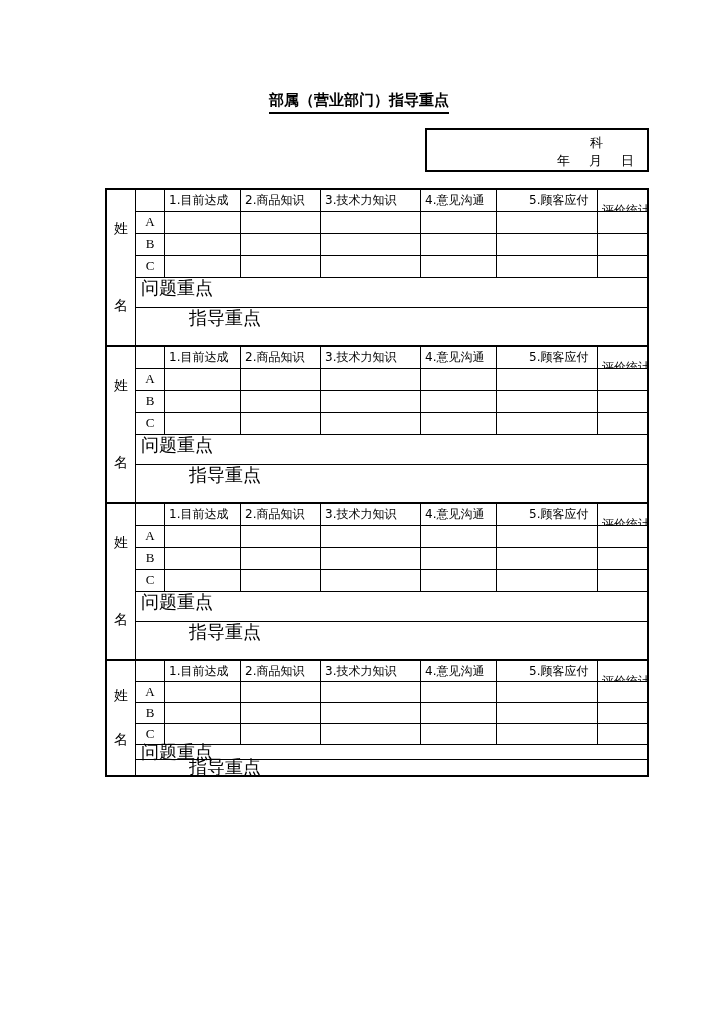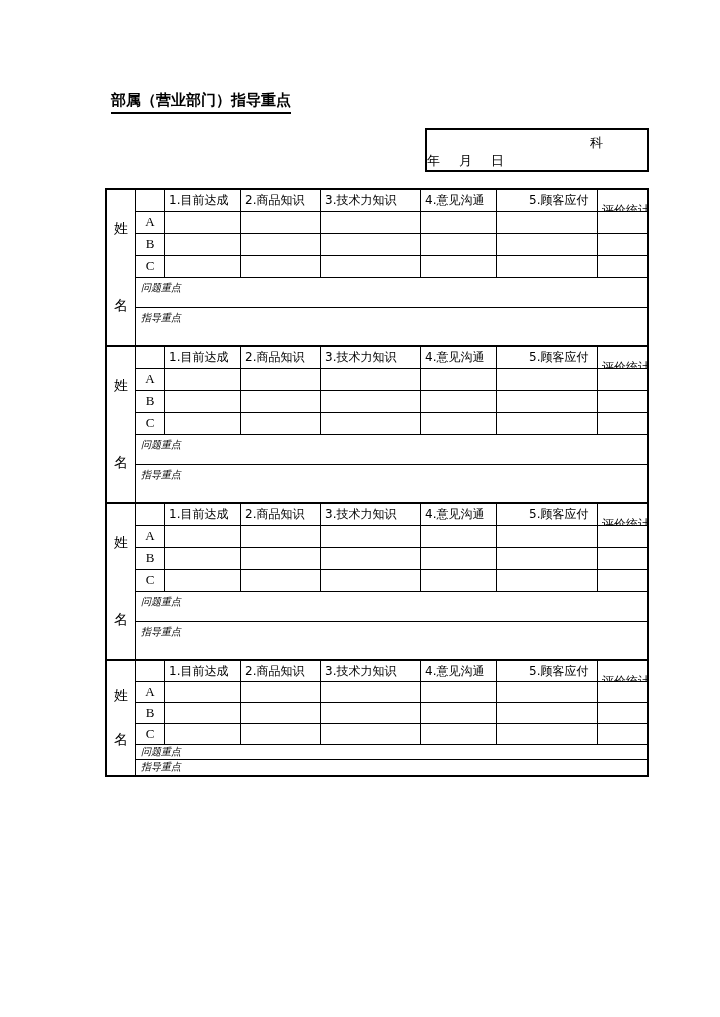--- a/index.html
+++ b/index.html
@@ -6,39 +6,39 @@
   body {
     width: 720px; height: 1017px;
     background: #ffffff;
     position: relative;
     font-family: "DejaVu Sans", "Liberation Sans", sans-serif;
     color: #000;
     overflow: hidden;
   }
 
   
-  .title-wrap { position: absolute; left: 111px; top: 90px; width: 472px; text-align: left; }
+  .title-wrap { position: absolute; left: 123px; top: 90px; width: 472px; text-align: center; }
   .doc-title {
     display: inline-block;
     font-size: 15px; font-weight: bold;
     border-bottom: 2px solid #000;
     padding-bottom: 2px;
     white-space: nowrap;
   }
 
   
   .date-box {
     position: absolute; left: 425px; top: 128px;
     width: 224px; height: 44px;
     border: 2px solid #000;
     box-sizing: border-box;
     font-size: 13px;
   }
   .date-box .line1 { text-align: right; padding: 4px 44px 0 0; height: 18px; line-height: 18px; }
-  .date-box .line2 { text-align: left; padding-right: 10px; height: 18px; line-height: 18px; letter-spacing: 3px; }
+  .date-box .line2 { text-align: right; padding-right: 10px; height: 18px; line-height: 18px; letter-spacing: 3px; }
 
   
   .form-table {
     position: absolute; left: 105px; top: 188px;
     width: 544px;
     border: 2px solid #000;
     box-sizing: border-box;
   }
   .section { display: flex; border-bottom: 2px solid #000; }
   .section:last-child { border-bottom: none; }
@@ -50,40 +50,40 @@
     justify-content: space-around; align-items: center;
     font-size: 14px;
   }
   .compact .name-col { justify-content: space-evenly; }
 
   .rows { flex: 1; display: flex; flex-direction: column; min-width: 0; }
   .row { display: flex; border-bottom: 1px solid #000; box-sizing: border-box; }
   .row:last-child { border-bottom: none; }
   .header-row, .data-row { height: 22px; }
   .problem-row { height: 30px; }
-  .guidance-row { height: 37px; }
+  .guidance-row { height: 37px; margin-left: 48px; }
 
   .compact .header-row, .compact .data-row { height: 21px; }
   .compact .problem-row, .compact .guidance-row { height: 15px; }
 
   .cell { border-right: 1px solid #000; box-sizing: border-box; }
   .cell:last-child { border-right: none; }
   .label-cell {
     width: 29px; text-align: center;
     font-family: "Liberation Serif", serif;
     font-size: 13px; line-height: 20px;
   }
   .c1 { width: 76px; } .c2 { width: 80px; } .c3 { width: 100px; }
   .c4 { width: 76px; } .c5 { width: 73px; margin-left: 28px; } .c6 { flex: 1; margin-top: 10px; }
   .head {
     font-size: 12px; line-height: 21px;
     padding-left: 4px; white-space: nowrap; overflow: hidden;
   }
   .compact .head { line-height: 20px; }
-  .full-cell { flex: 1; font-size: 10px; padding: 3px 0 0 5px; line-height: 14px; font-style: italic; }
+  .full-cell { flex: 1; font-size: 18px; padding: 3px 0 0 5px; line-height: 14px; }
   .compact .full-cell { padding-top: 0; }
 </style>
 </head>
 <body>
 
 <div class="title-wrap">
   <span class="doc-title">部属（营业部门）指导重点</span>
 </div>
 
 <div class="date-box">

